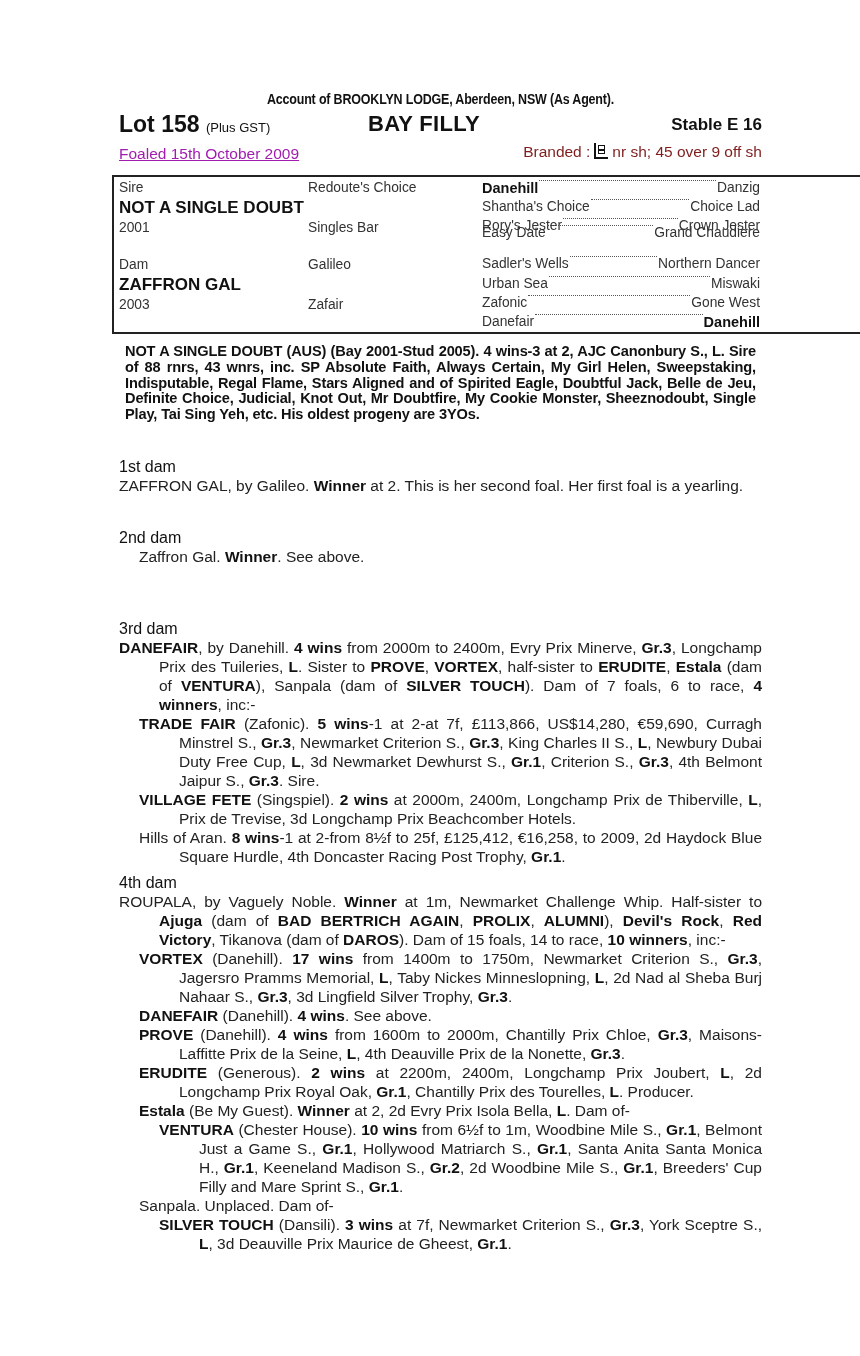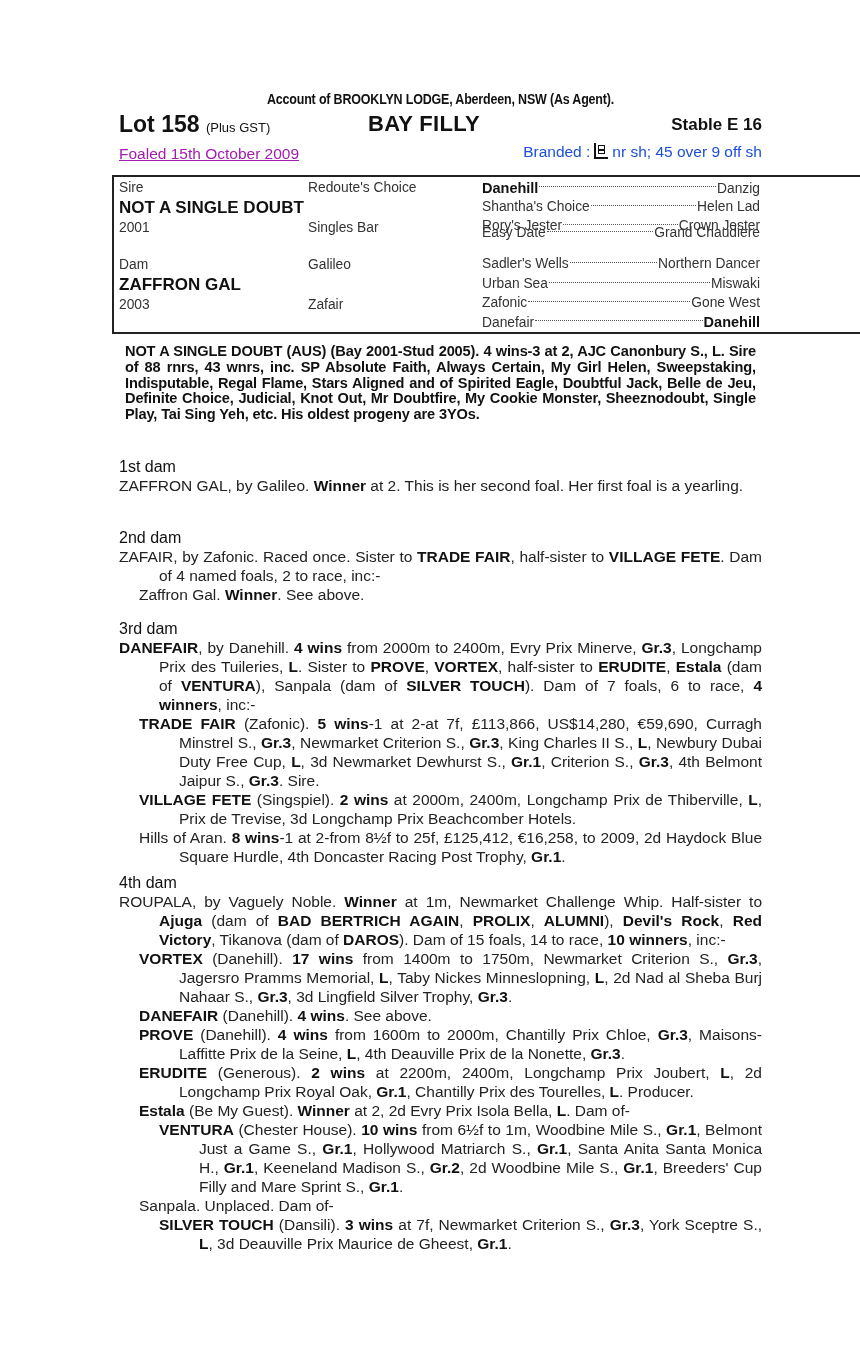--- a/index.html
+++ b/index.html
@@ -5,31 +5,31 @@
   html, body { margin:0; padding:0; background:#ffffff; }
   body { width:860px; height:1356px; position:relative; overflow:hidden; color:#111; font-family:"Liberation Sans", sans-serif; }
   .page { position:absolute; left:119px; top:0; width:643px; }
   .account { position:absolute; left:0; top:91px; width:643px; text-align:center; font-family:"Liberation Sans", sans-serif; font-weight:bold; font-size:14.5px; letter-spacing:-0.2px; transform:scaleX(0.86); transform-origin:center; }
   .lotline { position:absolute; left:0; top:111px; width:643px; height:28px; }
   .lot { position:absolute; left:0; top:0; font-weight:bold; font-size:23px; }
   .lot small { font-weight:normal; font-size:13px;text-align:center; }
   .sex { position:absolute; left:249px; top:0; font-weight:bold; font-size:22px; letter-spacing:0.3px; }
   .stable { position:absolute; right:0; top:4px; font-weight:bold; font-size:17px; }
   .foaled { position:absolute; left:0; top:145px; font-size:15.5px; color:#a21caf;text-decoration:underline; }
-  .branded { position:absolute; right:0; top:143px; font-size:15.5px; color:#1d4ed8; display:flex; align-items:flex-end;text-align:center; }
+  .branded { position:absolute; right:0; top:143px; font-size:15.5px; color:#7f1d1d; display:flex; align-items:flex-end;text-align:center; }
   .brand-icon { display:inline-block; width:14px; height:16px; position:relative; margin:0 4px 2px 4px; }
   .brand-icon .l { position:absolute; left:0; top:0; width:2px; height:16px; background:#111; }
   .brand-icon .b { position:absolute; left:0; bottom:0; width:14px; height:2px; background:#111; }
   .brand-icon .sq { position:absolute; left:4px; top:2px; width:7px; height:9px; border:1.6px solid #111; box-sizing:border-box; }
   .brand-icon .mid { position:absolute; left:4px; top:6px; width:7px; height:1.6px; background:#111; }
 
   .pedigree { position:absolute; left:-7px; top:175px; width:787px; height:159px; border:2px solid #222; box-sizing:border-box; }
   .ped-row { position:absolute; font-size:13.8px; color:#333; white-space:nowrap; }
   .ped-big { position:absolute; font-size:17px; font-weight:bold; color:#111; white-space:nowrap; }
-  .ped-right { position:absolute; left:368px; width:278px; font-size:13.8px; color:#333; display:flex; align-items:center; white-space:nowrap; }
+  .ped-right { position:absolute; left:368px; width:278px; font-size:13.8px; color:#333; display:flex; align-items:flex-start; white-space:nowrap; }
   .ped-right .dots { flex:1; overflow:hidden; border-bottom:1.5px dotted #555; margin:0 1px 3px 1px; height:0; }
   .ped-right .bold { font-weight:bold; color:#111; font-size:14.5px; }
 
   .sire-para { position:absolute; left:6px; top:344px; width:631px; font-weight:bold; font-size:14.6px; line-height:15.8px; text-align:justify; text-align-last:left; color:#111; letter-spacing:-0.15px; }
   .section { position:absolute; left:0; width:643px; font-size:15.5px; line-height:19px; color:#222; }
   .sec-title { font-weight:normal; font-size:16px; color:#111; }
   .p { text-align:justify; text-align-last:left; }
   .p.i0 { padding-left:40px; text-indent:-40px; }
   .p.i1 { padding-left:60px; text-indent:-40px; }
   .p.i2 { padding-left:80px; text-indent:-40px; }
@@ -74,21 +74,21 @@
     <div class="ped-row" style="left:194px;top:120px">Zafair</div>
 
     <div class="ped-right" style="top:3px">
         <span class="bold">Danehill</span>
         <span class="dots"></span>
         <span>Danzig</span>
       </div>
     <div class="ped-right" style="top:22px">
         <span>Shantha's Choice</span>
         <span class="dots"></span>
-        <span>Helen Lad</span>
+        <span>Choice Lad</span>
       </div>
     <div class="ped-right" style="top:41px">
         <span>Rory's Jester</span>
         <span class="dots"></span>
         <span>Crown Jester</span>
       </div>
     <div class="ped-right" style="top:48px">
         <span>Easy Date</span>
         <span class="dots"></span>
         <span>Grand Chaudiere</span>
@@ -120,21 +120,20 @@
   <div class="section" style="top:457px">
     <div class="sec-title">1st dam</div>
     <div>
         <div class="p i0">ZAFFRON GAL, by Galileo. <b>Winner</b> at 2. This is her second foal. Her first foal is a yearling.</div>
       </div>
   </div>
 
   <div class="section" style="top:528px">
     <div class="sec-title">2nd dam</div>
     <div>
-        <div class="p i0">ZAFAIR, by Zafonic. Raced once. Sister to <b>TRADE FAIR</b>, half-sister to <b>VILLAGE FETE</b>. Dam of 4 named foals, 2 to race, inc:-</div>
         <div class="p i1">Zaffron Gal. <b>Winner</b>. See above.</div>
       </div>
   </div>
 
   <div class="section" style="top:619px">
     <div class="sec-title">3rd dam</div>
     <div>
         <div class="p i0"><b>DANEFAIR</b>, by Danehill. <b>4 wins</b> from 2000m to 2400m, Evry Prix Minerve, <b>Gr.3</b>, Longchamp Prix des Tuileries, <b>L</b>. Sister to <b>PROVE</b>, <b>VORTEX</b>, half-sister to <b>ERUDITE</b>, <b>Estala</b> (dam of <b>VENTURA</b>), Sanpala (dam of <b>SILVER TOUCH</b>). Dam of 7 foals, 6 to race, <b>4 winners</b>, inc:-</div>
         <div class="p i1"><b>TRADE FAIR</b> (Zafonic). <b>5 wins</b>-1 at 2-at 7f, £113,866, US$14,280, €59,690, Curragh Minstrel S., <b>Gr.3</b>, Newmarket Criterion S., <b>Gr.3</b>, King Charles II S., <b>L</b>, Newbury Dubai Duty Free Cup, <b>L</b>, 3d Newmarket Dewhurst S., <b>Gr.1</b>, Criterion S., <b>Gr.3</b>, 4th Belmont Jaipur S., <b>Gr.3</b>. Sire.</div>
         <div class="p i1"><b>VILLAGE FETE</b> (Singspiel). <b>2 wins</b> at 2000m, 2400m, Longchamp Prix de Thiberville, <b>L</b>, Prix de Trevise, 3d Longchamp Prix Beachcomber Hotels.</div>

